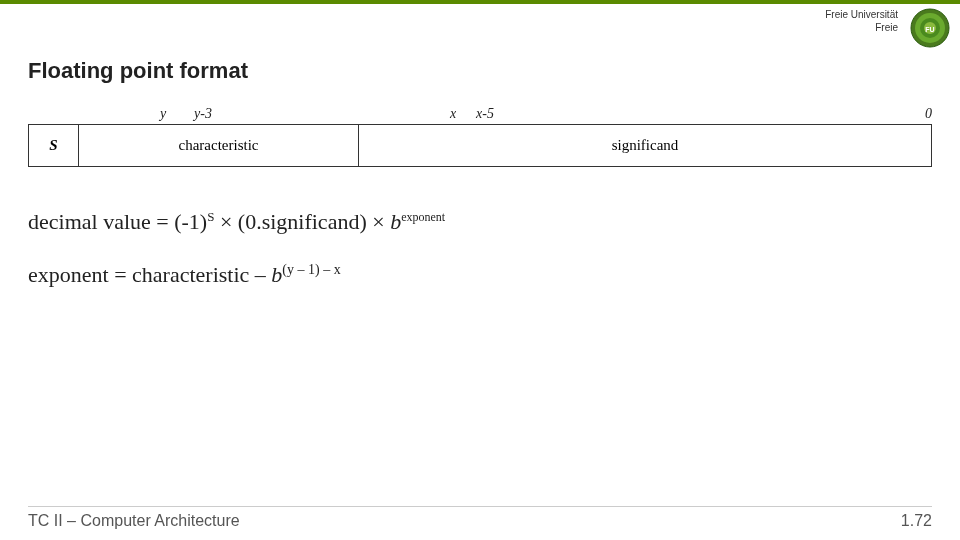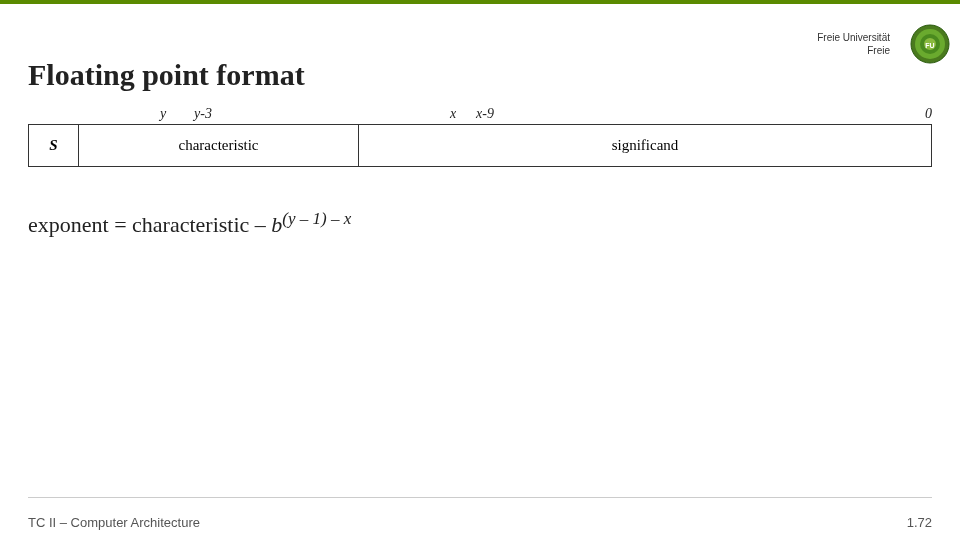--- a/index.html
+++ b/index.html
@@ -9,35 +9,34 @@
       height: 540px;
       background: #ffffff;
       font-family: 'Times New Roman', Times, serif;
       position: relative;
       overflow: hidden;
     }
 
     
     .logo-area {
       position: absolute;
-      top: 24px;
+      top: 8px;
       right: 10px;
       display: flex;
-      align-items: center;
-      gap: 20px;
+      gap: 12px;
     }
 
     
     .page-title {
       position: absolute;
       top: 58px;
       left: 28px;
-      font-size: 30px;
+      font-size: 22px;
       font-weight: bold;
-      font-family: Liberation Serif, serif;
+      font-family: Liberation Sans, sans-serif;
       color: #222;
       text-align: center;
     }
 
     
     .main-content {
       position: absolute;
       top: 100px;
       left: 28px;
       right: 28px;
@@ -128,25 +127,25 @@
 
     
     .footer {
       position: absolute;
       bottom: 10px;
       left: 28px;
       right: 28px;
       display: flex;
       justify-content: space-between;
       align-items: center;
-      font-size: 13px;
+      font-size: 16px;
       font-family: Arial, sans-serif;
       color: #555;
       border-top: 1px solid #ccc;
-      padding-top: 17px;
+      padding-top: 5px;
     }
 
     
     .top-bar {
       position: absolute;
       top: 0;
       left: 0;
       right: 0;
       height: 4px;
       background: #5a8a00;
@@ -198,39 +197,42 @@
 </div>
 
 <div class="page-title">Floating point format</div>
 
 <div class="main-content">
 
   <div class="bit-labels">
     <span class="label-y math-italic">y</span>
     <span class="label-y1 math-italic">y-3</span>
     <span class="label-x math-italic">x</span>
-    <span class="label-x1 math-italic">x-9</span>
+    <span class="label-x1 math-italic">x-5</span>
     <span class="label-zero math-italic">0</span>
   </div>
 
   <table class="fp-table">
     <tbody>
         <tr>
       <td class="cell-s">S</td>
       <td class="cell-characteristic">characteristic</td>
       <td class="cell-significand">significand</td>
     </tr>
   </tbody>
     </table>
 
   <div class="formula-section">
 
-
     <div class="formula-line">
-      exponent = characteristic – <span class="math-italic">b</span><sup style="font-style:italic;font-size:17px">(y – 1) – x</sup>
+      decimal value = (-1)<sup>S</sup> × (0.significand) × <span class="math-italic">b</span><sup style="font-style:normal;font-size:12px">exponent</sup>
+    </div>
+
+    <div class="formula-line">
+      exponent = characteristic – <span class="math-italic">b</span><sup style="font-size:14px">(y – 1) – x</sup>
     </div>
 
   </div>
 
 </div>
 
 <div class="footer">
   <span>TC II – Computer Architecture</span>
   <span>1.72</span>
 </div>

